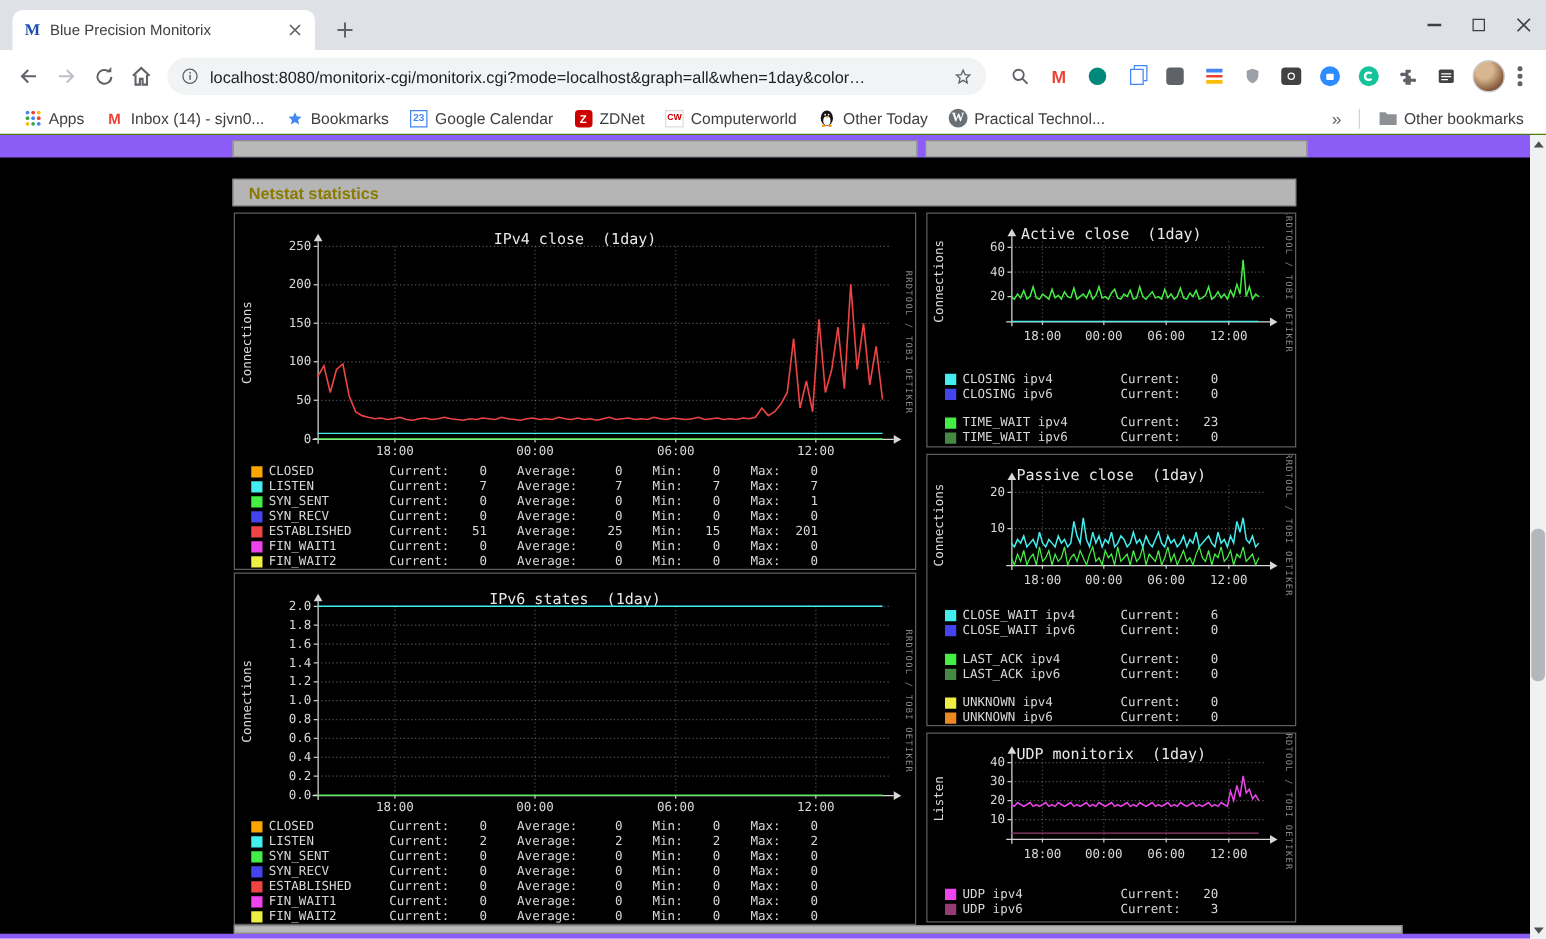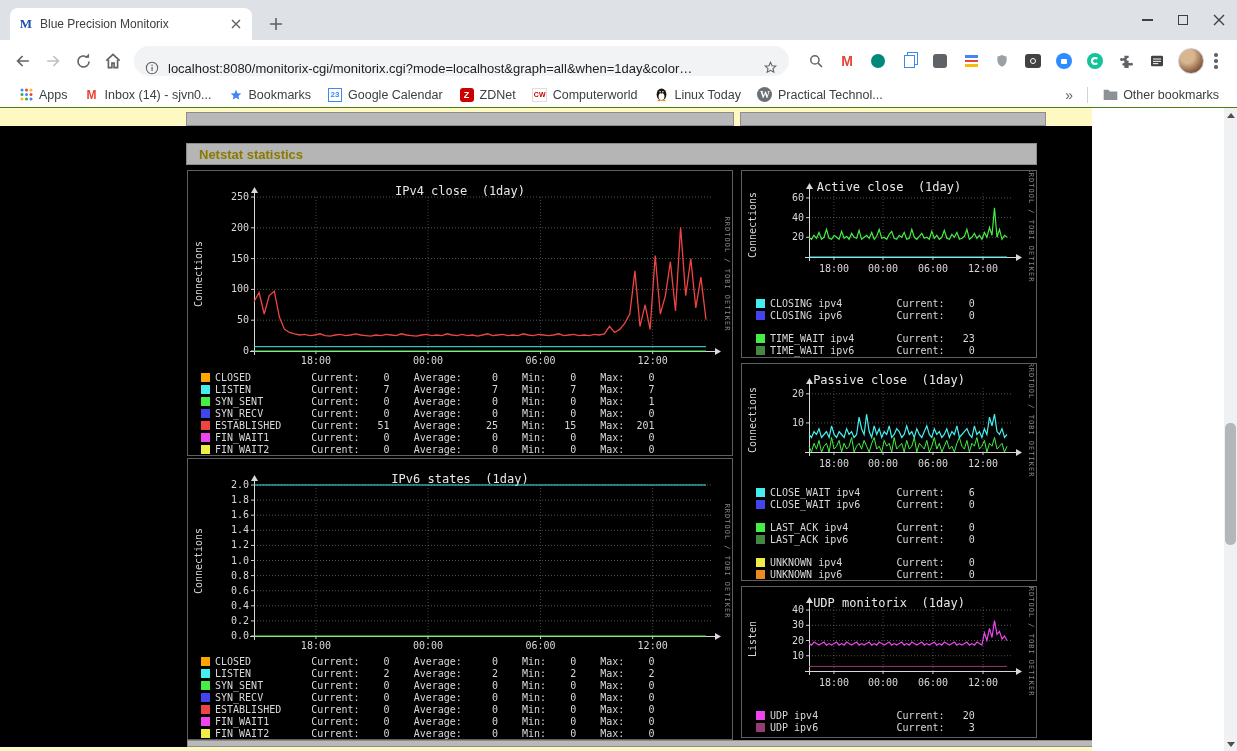--- a/index.html
+++ b/index.html
@@ -20,21 +20,21 @@
             align-items:center; justify-content:center; border-radius:50%; }
   .winbtns { position:absolute; right:0; top:0; height:40px; display:flex; }
   .wc { width:36px; height:40px; display:flex; align-items:center; justify-content:center; }
   .wc-min { width:11px; height:2px; background:#3c4043; }
   .wc-max { width:10px; height:10px; border:1.5px solid #3c4043; }
 
   .toolbar { position:absolute; left:0; top:40px; width:1237px; height:42px; background:#fff;
              display:flex; align-items:center; padding:0 8px; }
   .navbtn { width:30px; height:30px; display:flex; align-items:center; justify-content:center; border-radius:50%; }
   .addressbar { flex:0 0 655px; height:30px; background:#f1f3f4; border-radius:15px; display:flex;
-                align-items:flex-end; padding:0 10px; margin:0 6px; }
+                align-items:center; padding:0 10px; margin:0 6px; }
   .url { flex:1; font-size:13px; color:#202124; white-space:nowrap; overflow:hidden; margin-left:8px; }
   .ext-row { display:flex; align-items:center; gap:5px; margin-left:8px; }
   .ic { width:26px; height:26px; display:flex; align-items:center; justify-content:center; }
   .glyph-red { font-weight:bold; font-size:14px; color:#EA4335; }
   .circle-teal { width:14px; height:14px; border-radius:50%; background:#00897b; }
   .copy-sq { width:11px; height:13px; border:1.5px solid #4285F4; background:#fff;
              box-shadow:3px -3px 0 -1px #fff, 3px -3px 0 0 #4285F4; }
   .dark-sq { width:14px; height:14px; background:#5f6368; border-radius:3px; }
   .bars { display:flex; flex-direction:column; gap:2px; }
   .bars i { display:block; width:13px; height:2.5px; }
@@ -60,21 +60,21 @@
   .zd { width:14px; height:14px; background:#cc0000; border-radius:3px; color:#fff; font-size:9px; font-weight:bold;
         display:flex; align-items:center; justify-content:center; }
   .cw { width:15px; height:14px; background:#fff; border:1px solid #ddd; color:#c00; font-size:7px; font-weight:bold;
         display:flex; align-items:center; justify-content:center; }
   .wp { width:15px; height:15px; background:#6b7075; border-radius:50%; color:#fff; font-size:10px;
         font-weight:bold; display:flex; align-items:center; justify-content:center; font-family:"Liberation Serif",serif; }
   .bm-chevron { margin-left:auto; font-size:14px; color:#5f6368; padding:0 8px; }
   .bm-sep { width:1px; height:16px; background:#d0d3d7; margin:0 6px; }
 
   
-  .viewport { position:absolute; left:0; top:108px; width:1092px; height:643px; background:#fef9c3; overflow:hidden; }
+  .viewport { position:absolute; left:0; top:108px; width:1224px; height:643px; background:#8b5cf6; overflow:hidden; }
   .prevbar { position:absolute; top:4px; height:14px; background:#b9b9b9; border:1px solid #8c8c8c; }
   .blackarea { position:absolute; left:0; top:18px; width:1224px; height:621px; background:#000; }
   .section-bar { position:absolute; left:186px; top:17px; width:851px; height:22px; background:#b5b5b5;
                  border:1px solid #8c8c8c; display:flex; align-items:center; padding-left:12px; }
   .section-title { font-size:13px; font-weight:bold; color:#8a7a00; }
   .nextbar { position:absolute; left:187px; top:614px; width:935px; height:7px; background:#b9b9b9; border:1px solid #8c8c8c; }
 
   .graph { position:absolute; background:#000; border:1px solid #5e5e5e; overflow:hidden;
            font-family:"DejaVu Sans Mono", monospace; }
   .graph svg { position:absolute; left:0; top:0; }
@@ -286,21 +286,21 @@
     <span class="bm-ic">
       <svg width="13" height="15" viewBox="0 0 16 18">
         <ellipse cx="8" cy="9" rx="6" ry="7.5" fill="#141414"></ellipse>
         <ellipse cx="8" cy="11.5" rx="3.6" ry="4.4" fill="#fff"></ellipse>
         <circle cx="6.3" cy="5.6" r="0.9" fill="#fff"></circle>
           <circle cx="9.7" cy="5.6" r="0.9" fill="#fff"></circle>
         <path d="M6.4 7.2h3.2L8 9.1z" fill="#f59300"></path>
         <path d="M3.2 15.6h3.2v1.8H3.2zM9.6 15.6h3.2v1.8H9.6z" fill="#f59300"></path>
       </svg>
     </span>
-    <span class="bm-label">Linux Today</span>
+    <span class="bm-label">Other Today</span>
   </div>
   <div class="bm-item">
     <span class="bm-ic">
         <span class="wp">W</span>
       </span>
     <span class="bm-label">Practical Technol...</span>
   </div>
   <span class="bm-chevron">»</span>
   <span class="bm-sep"></span>
   <div class="bm-item">

